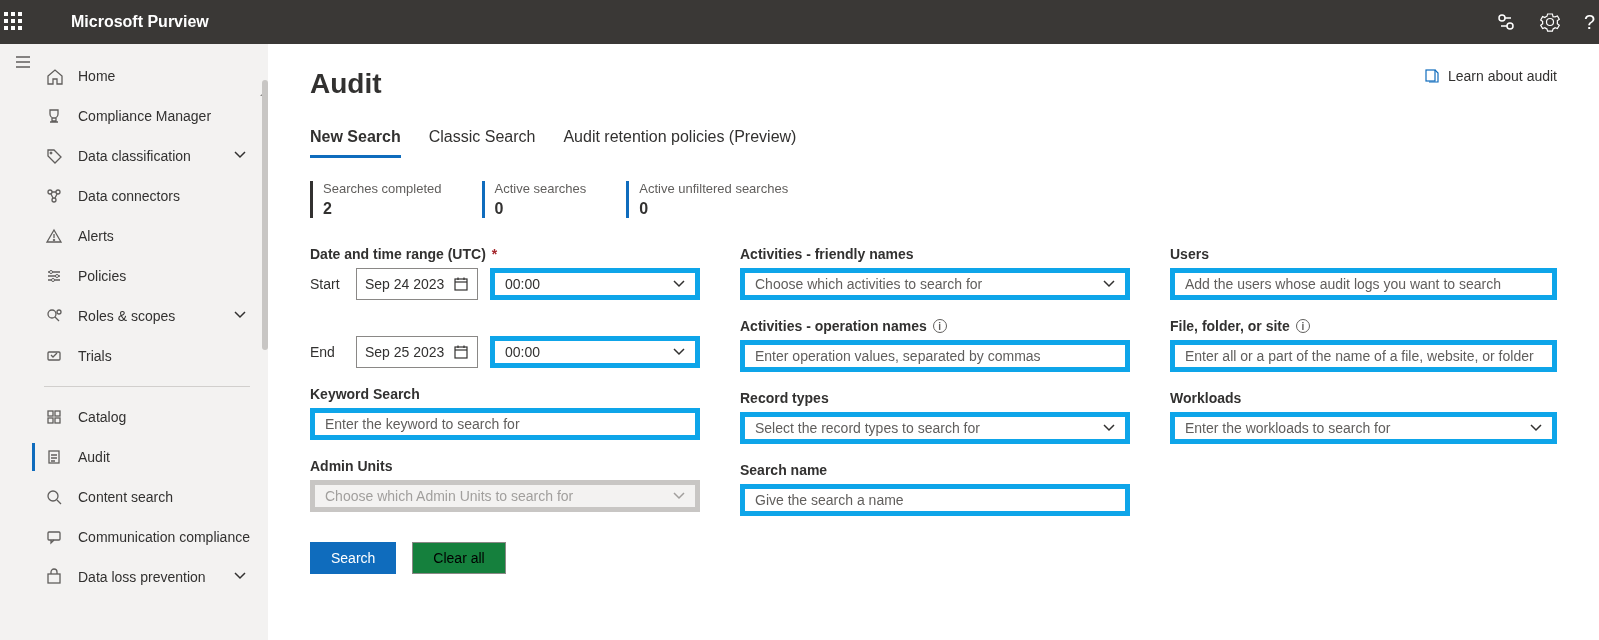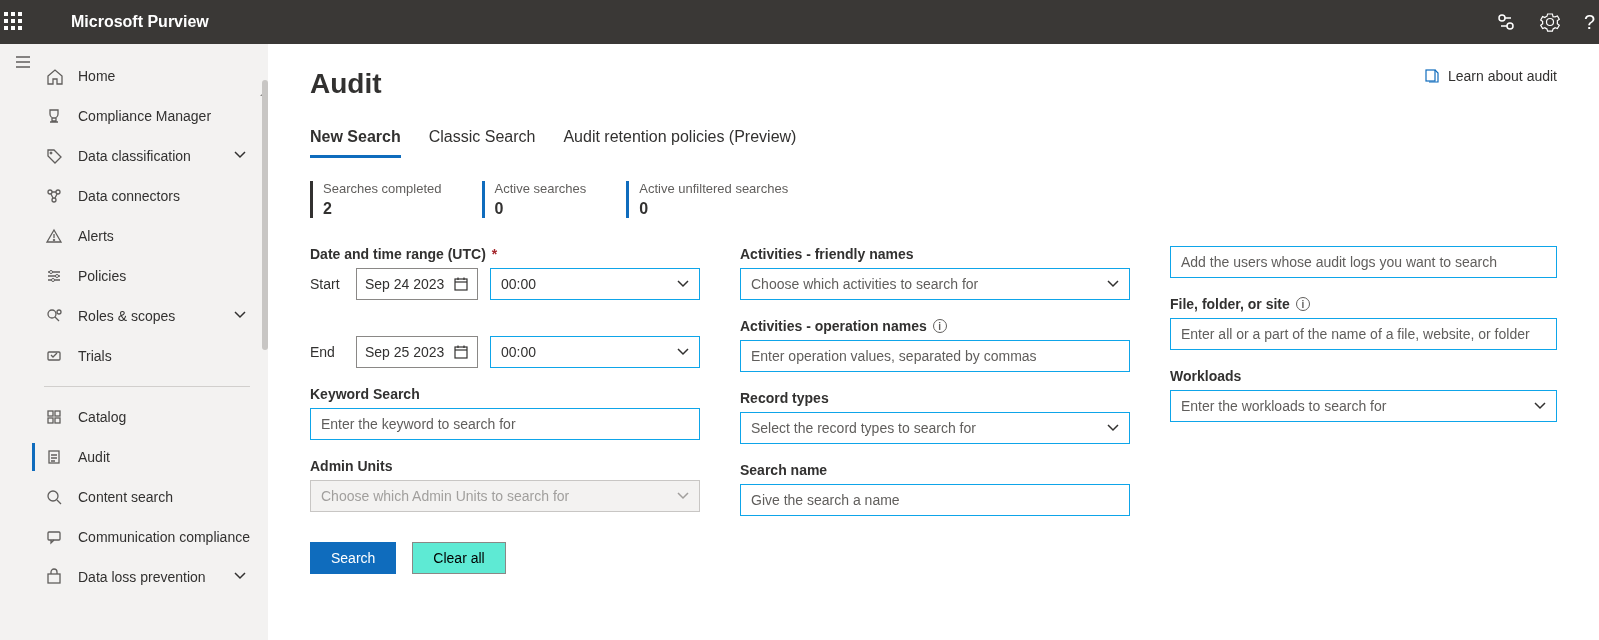--- a/index.html
+++ b/index.html
@@ -58,36 +58,36 @@
 .stat { display: flex; border-left: 3px solid; padding-left: 10px; flex-direction: column; gap: 4px; }
 .stat-label { font-size: 13px; color: #605e5c; }
 .stat-value { font-size: 16px; font-weight: 700; }
 
 
 .form-grid { display: grid; grid-template-columns: 390px 390px 1fr; column-gap: 40px; row-gap: 18px; }
 .field-label { font-size: 14px; font-weight: 600; margin-bottom: 6px; display: flex; align-items: center; gap: 6px; }
 .field-label .req { color: #a4262c; }
 .info-icon { width: 14px; height: 14px; border: 1px solid #605e5c; border-radius: 50%; display: inline-flex; align-items: center; justify-content: center; font-size: 10px; color: #605e5c; cursor: pointer; }
 
-.control, .select-control { height: 32px; border: 1px solid #0ea5e9; background: #fff; padding: 0 10px; display: flex; align-items: center; font-size: 14px; color: #323130; width: 100%; }
+.control, .select-control { height: 32px; border: 5px solid #0ea5e9; background: #fff; padding: 0 10px; display: flex; align-items: center; font-size: 14px; color: #323130; width: 100%; }
 .control::placeholder, .placeholder-text { color: #605e5c; }
 .select-control { justify-content: space-between; cursor: pointer; }
 .select-control.disabled { background: #f3f2f1; color: #a19f9d; border-color: #c8c6c4; }
 .select-control.disabled .placeholder-text { color: #a19f9d; }
 .select-control .chev { width: 12px; height: 12px; }
 
 .date-row { display: flex; align-items: center; gap: 12px; }
 .date-row .row-label { width: 34px; font-size: 14px; color: #323130; }
 .date-input { display: flex; align-items: center; border: 1px solid #8a8886; height: 32px; width: 122px; padding: 0 8px; justify-content: space-between; cursor: pointer; background: #fff; }
 .date-input svg { width: 16px; height: 16px; fill: #605e5c; }
 .time-select { flex: 1; }
 
 
 .actions { margin-top: 26px; display: flex; gap: 16px; }
-.btn { height: 32px; padding: 0 20px; border: 1px solid #8a8886; background: #5eead4; cursor: pointer; font-size: 14px; display: flex; align-items: center; }
+.btn { height: 32px; padding: 0 20px; border: 1px solid #8a8886; background: #15803d; cursor: pointer; font-size: 14px; display: flex; align-items: center; }
 .btn-primary { background: #0f6cbd; border-color: #0f6cbd; color: #fff; }
 
 input.control { outline: none; }
 </style>
 </head>
 <body>
 
 <svg width="0" height="0" style="position:absolute">
   <defs>
     <g id="i-chev-down">
@@ -391,20 +391,21 @@
           <svg class="chev" viewBox="0 0 12 12">
               <use href="#i-chev-down"></use>
             </svg>
         </div>
         <div style="height:18px"></div>
         <div class="field-label">Search name</div>
         <input class="control" placeholder="Give the search a name" style="">
       </div>
 
       <div>
+        <div class="field-label">Users</div>
         <input class="control" placeholder="Add the users whose audit logs you want to search" style="">
         <div style="height:18px"></div>
         <div class="field-label">
             <span>File, folder, or site</span> 
             <span class="info-icon">i</span>
           </div>
         <input class="control" placeholder="Enter all or a part of the name of a file, website, or folder" style="">
         <div style="height:18px"></div>
         <div class="field-label">Workloads</div>
         <div class="select-control">

